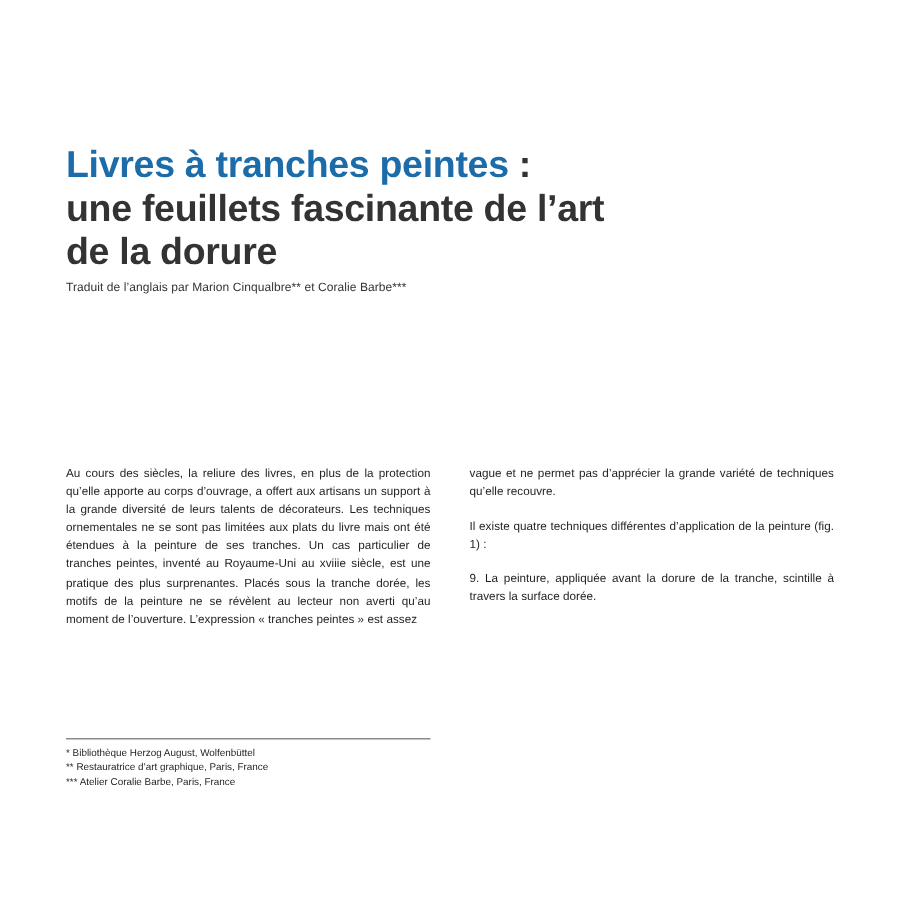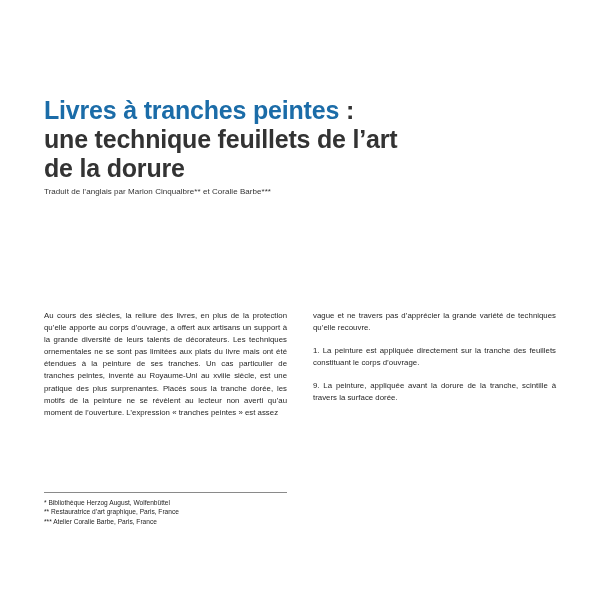--- a/index.html
+++ b/index.html
@@ -90,33 +90,33 @@
     color: #1f1f1f;
   }
 </style>
 </head>
 <body>
 
 <div class="page">
 
   <div class="title-block">
     <div class="title-line"><span class="title-accent">Livres à tranches peintes</span><span class="title-rest"> :</span></div>
-    <div class="title-line title-rest">une technique feuillets de l’art</div>
+    <div class="title-line title-rest">une feuillets fascinante de l’art</div>
     <div class="title-line title-rest">de la dorure</div>
   </div>
 
   <div class="translator">Traduit de l’anglais par Marion Cinqualbre** et Coralie Barbe***</div>
 
   <div class="columns">
     <div class="col">
       <p class="last">Au cours des siècles, la reliure des livres, en plus de la protection qu’elle apporte au corps d’ouvrage, a offert aux artisans un support à la grande diversité de leurs talents de décorateurs. Les techniques ornementales ne se sont pas limitées aux plats du livre mais ont été étendues à la peinture de ses tranches. Un cas particulier de tranches peintes, inventé au Royaume-Uni au xviiie siècle, est une pratique des plus surprenantes. Placés sous la tranche dorée, les motifs de la peinture ne se révèlent au lecteur non averti qu’au moment de l’ouverture. L’expression « tranches peintes » est assez</p>
     </div>
     <div class="col">
-      <p>vague et ne travers pas d’apprécier la grande variété de techniques qu’elle recouvre.</p>
-      <p>1. La peinture est appliquée directement sur la tranche des feuillets constituant le corps d’ouvrage.</p>
+      <p>vague et ne permet pas d’apprécier la grande variété de techniques qu’elle recouvre.</p>
+      <p>Il existe quatre techniques différentes d’application de la peinture (fig. 1) :</p>
       <p class="last">9. La peinture, appliquée avant la dorure de la tranche, scintille à travers la surface dorée.</p>
     </div>
   </div>
 
   <div class="footnotes">
     <div class="footnote-rule"></div>
     <div class="fn">* Bibliothèque Herzog August, Wolfenbüttel</div>
     <div class="fn">** Restauratrice d’art graphique, Paris, France</div>
     <div class="fn">*** Atelier Coralie Barbe, Paris, France</div>
   </div>

